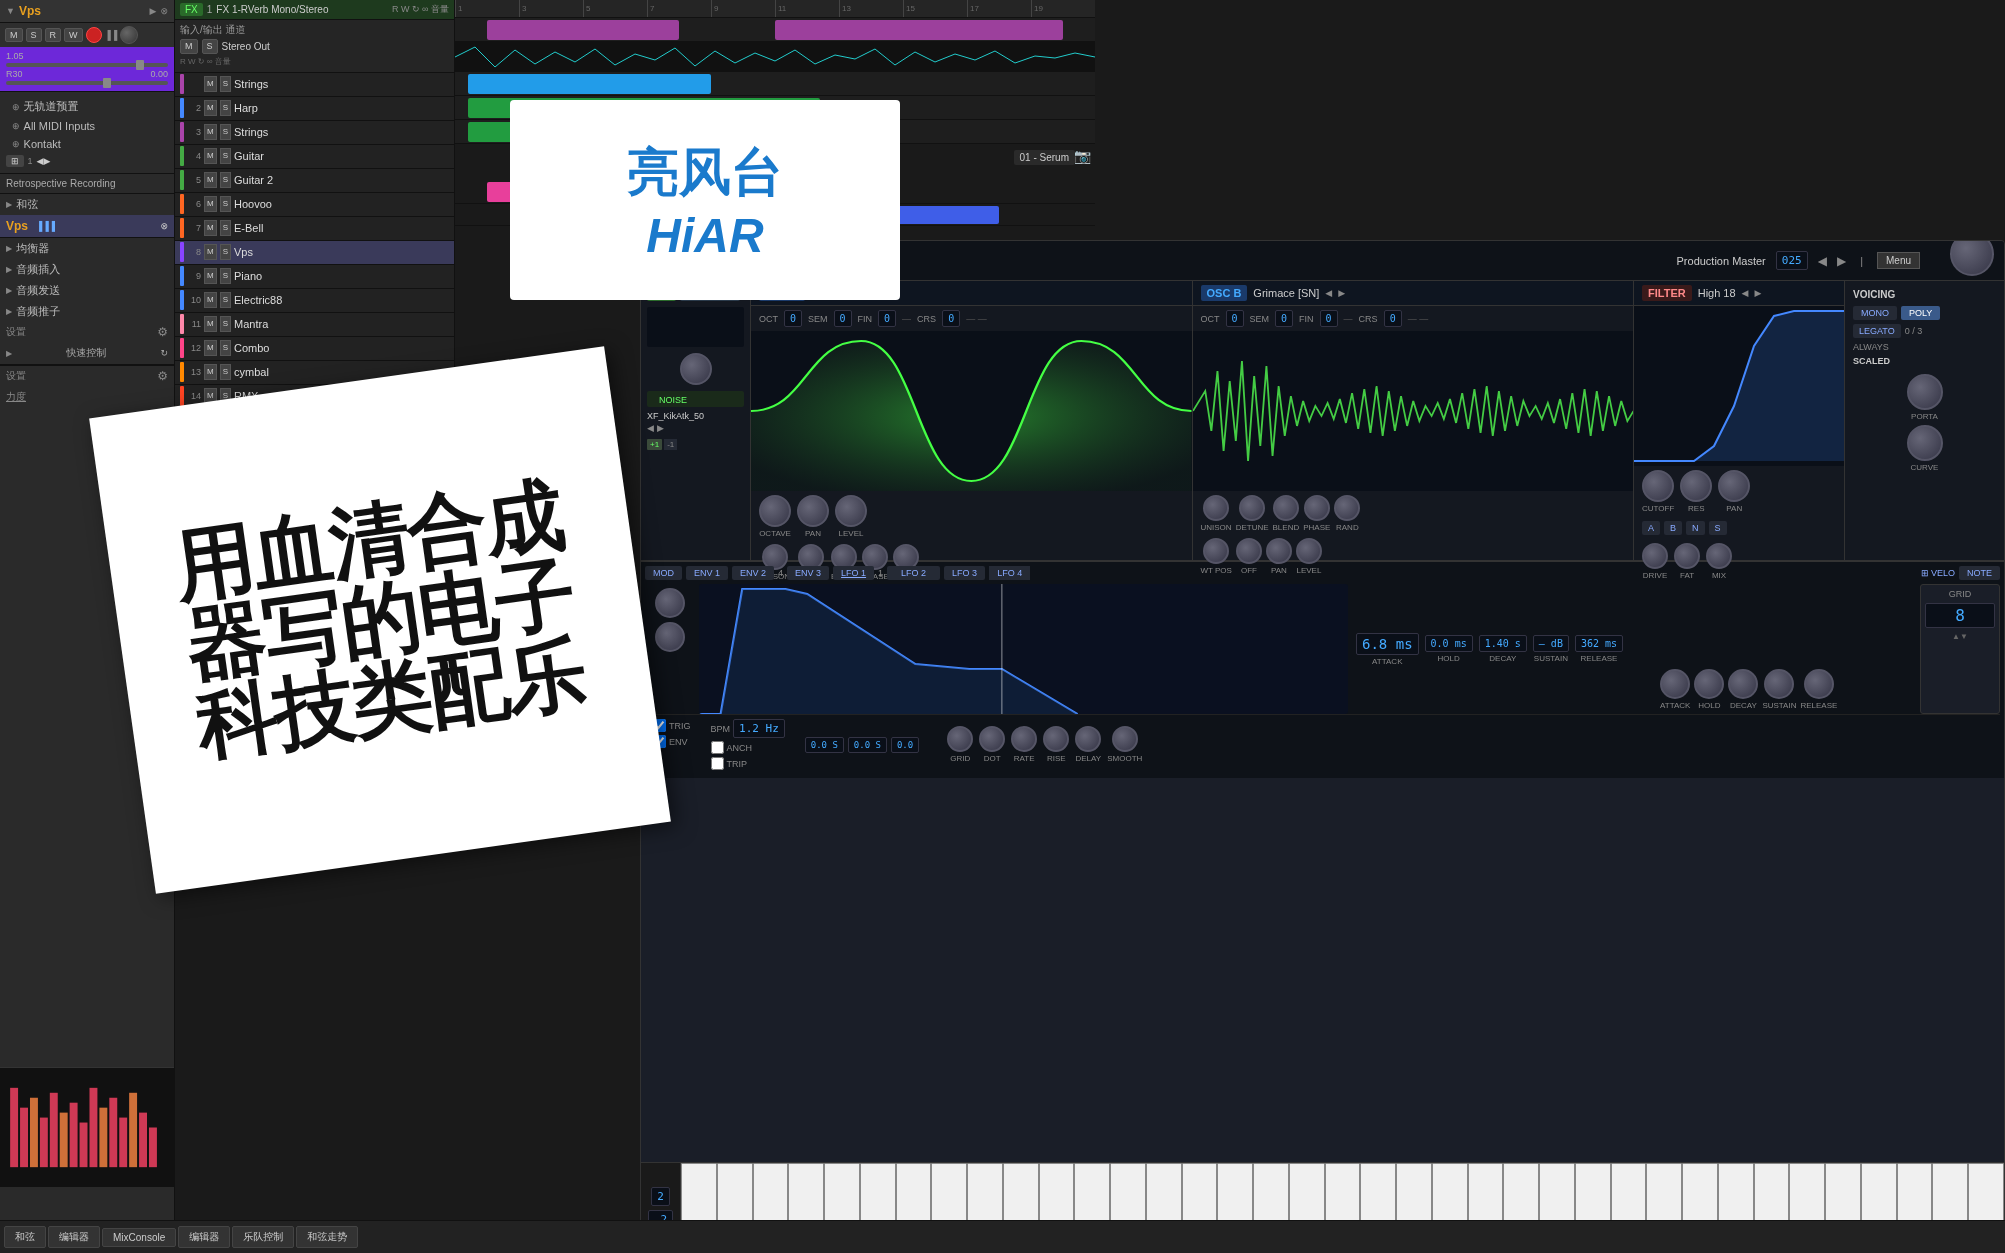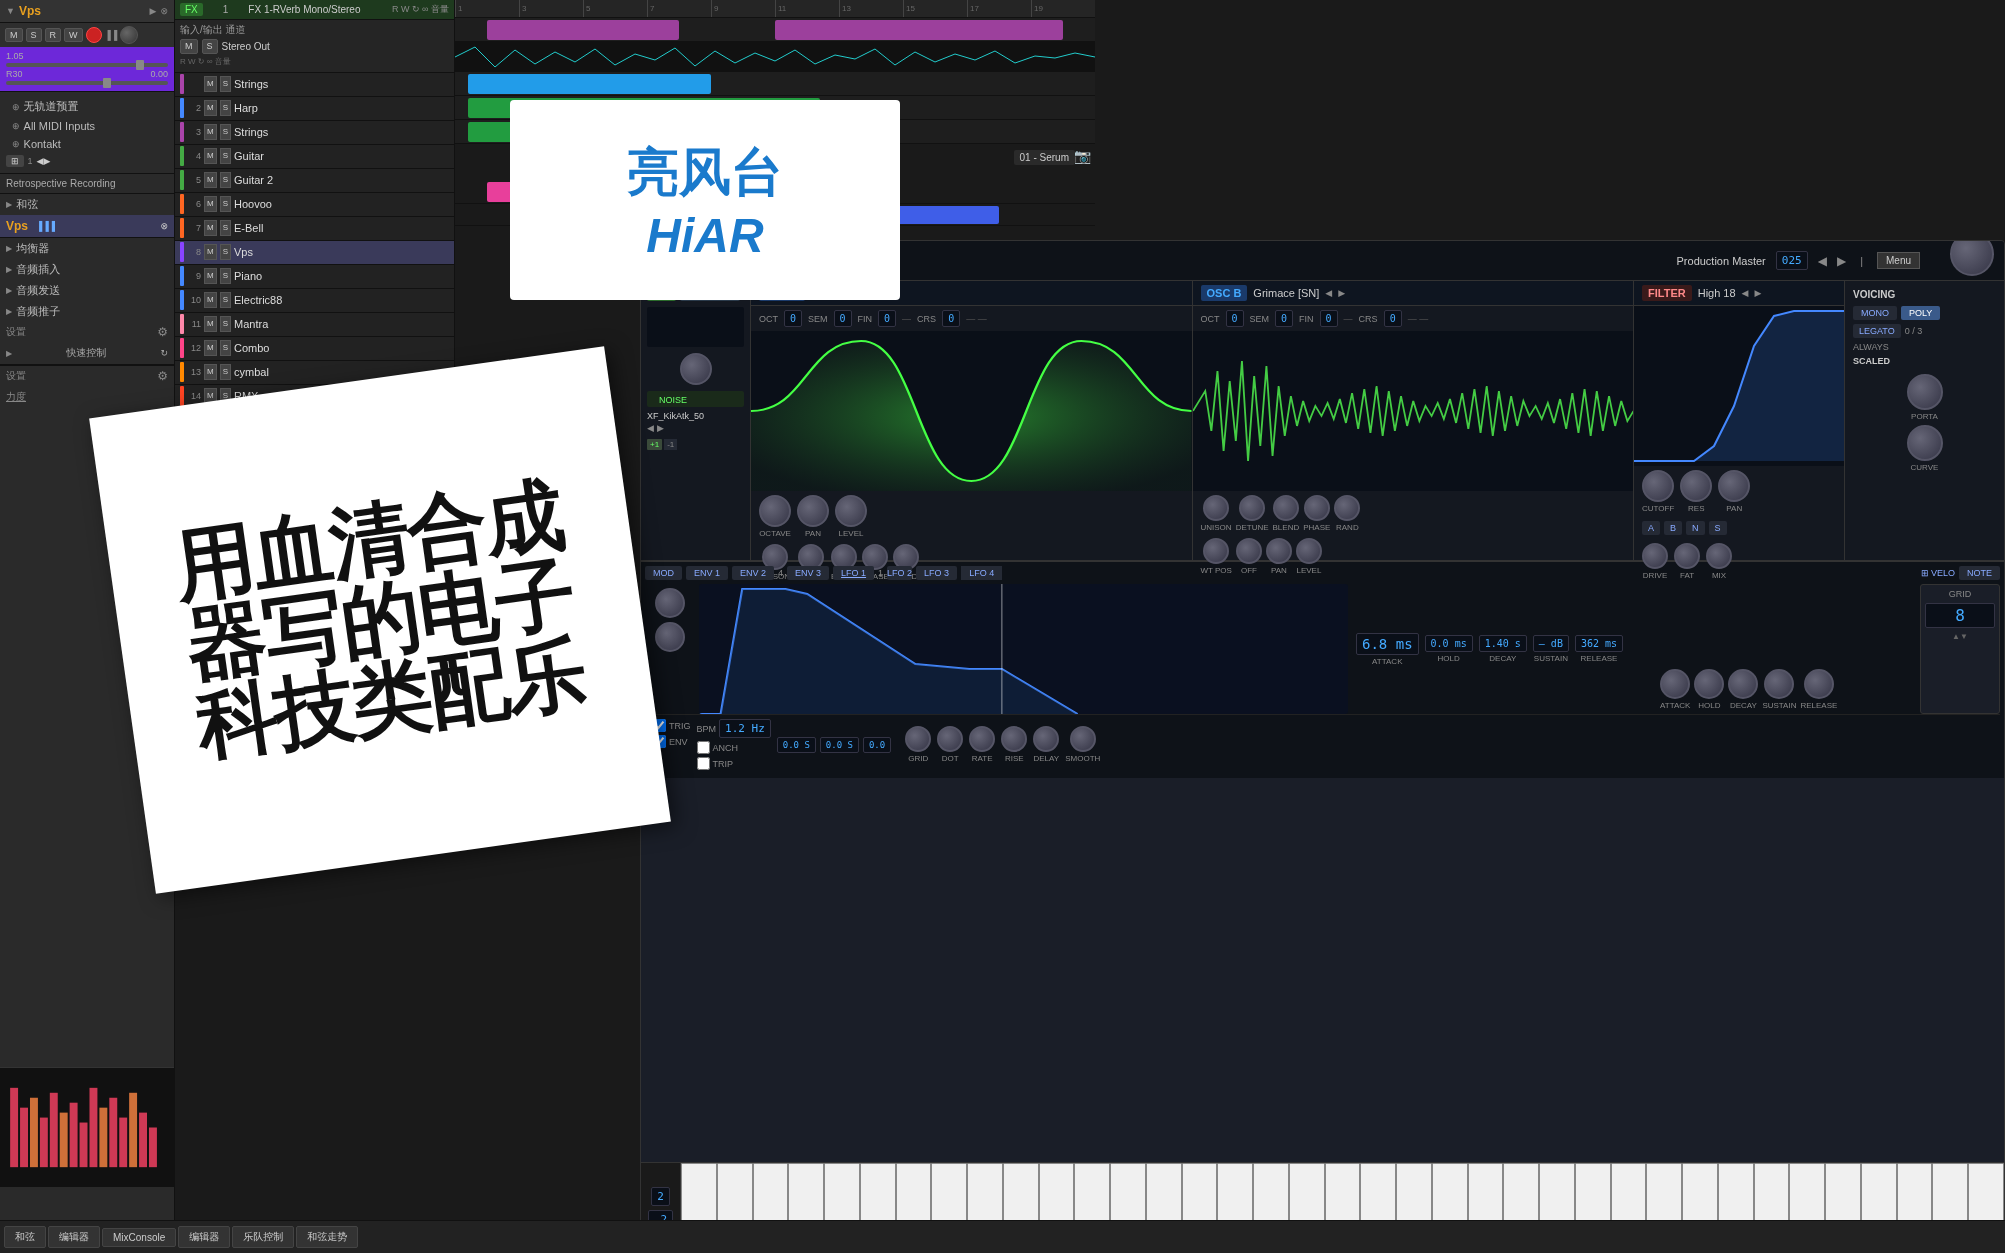--- a/index.html
+++ b/index.html
@@ -154,21 +154,21 @@
       height: 480px;
       background: #222;
       border-right: 1px solid #111;
     }
 
     .fx-row {
       background: #1e3a1e;
       padding: 3px 5px;
       display: flex;
       align-items: center;
-      gap: 20px;
+      gap: 4px;
       border-bottom: 1px solid #111;
     }
 
     .fx-label {
       background: #2a6a2a;
       color: #6f6;
       font-size: 10px;
       padding: 1px 5px;
       border-radius: 2px;
     }
@@ -1103,21 +1103,21 @@
   <div style="background:#0e1218;border-top:1px solid #333;padding:4px;">
 
     <div style="display:flex;align-items:center;gap:4px;margin-bottom:4px;">
       <span style="background:#252a35;color:#8af;font-size:9px;padding:2px 8px;border-radius:2px;">MOD</span>
       <span style="background:#252a35;color:#8af;font-size:9px;padding:2px 8px;border-radius:2px;">ENV 1</span>
       <span style="background:#252a35;color:#8af;font-size:9px;padding:2px 8px;border-radius:2px;">ENV 2</span>
       <span style="color:#888;font-size:9px;">4</span>
       <span style="background:#252a35;color:#8af;font-size:9px;padding:2px 8px;border-radius:2px;">ENV 3</span>
       <span style="background:#252a35;color:#8af;font-size:9px;padding:2px 8px;border-radius:2px;text-decoration:underline;">LFO 1</span>
       <span style="color:#888;font-size:9px;">1</span>
-      <span style="background:#252a35;color:#8af;font-size:9px;padding:2px 0;border-radius:2px;">LFO 2</span>
+      <span style="background:#252a35;color:#8af;font-size:9px;padding:2px 14px;border-radius:2px;">LFO 2</span>
       <span style="background:#252a35;color:#8af;font-size:9px;padding:2px 8px;border-radius:2px;">LFO 3</span>
       <span style="background:#252a35;color:#8af;font-size:9px;padding:2px 8px;border-radius:0;">LFO 4</span>
       <span style="margin-left:auto;color:#8af;font-size:9px;">⊞ <span>VELO</span></span>
       <span style="background:#252a35;color:#8af;font-size:9px;padding:2px 8px;border-radius:2px;">NOTE</span>
     </div>
 
     <div style="display:flex;gap:4px;">
 
       <div style="width:50px;display:flex;flex-direction:column;gap:4px;padding:4px;">
         <div class="knob-wrap">
@@ -1185,21 +1185,21 @@
       </div>
 
       <div style="width:80px;background:#1a1e28;border:1px solid #333;border-radius:3px;padding:4px;text-align:center;">
         <div style="font-size:9px;color:#888;">GRID</div>
         <div class="num-display" style="font-size:16px;margin:4px 0;">8</div>
         <div style="font-size:8px;color:#666;">▲▼</div>
       </div>
 
     </div>
 
-    <div style="display:flex;gap:6px;padding:4px 8px;border-top:1px solid #222;">
+    <div style="display:flex;gap:20px;padding:4px 8px;border-top:1px solid #222;">
       <div style="display:flex;flex-direction:column;gap:3px;">
         <label style="font-size:9px;color:#888;display:flex;align-items:center;gap:3px;">
           <input type="checkbox" checked="" style="">
           <span>TRIG</span>
         </label>
         <label style="font-size:9px;color:#888;display:flex;align-items:center;gap:3px;">
           <input type="checkbox" checked="" style="">
           <span>ENV</span>
         </label>
       </div>

